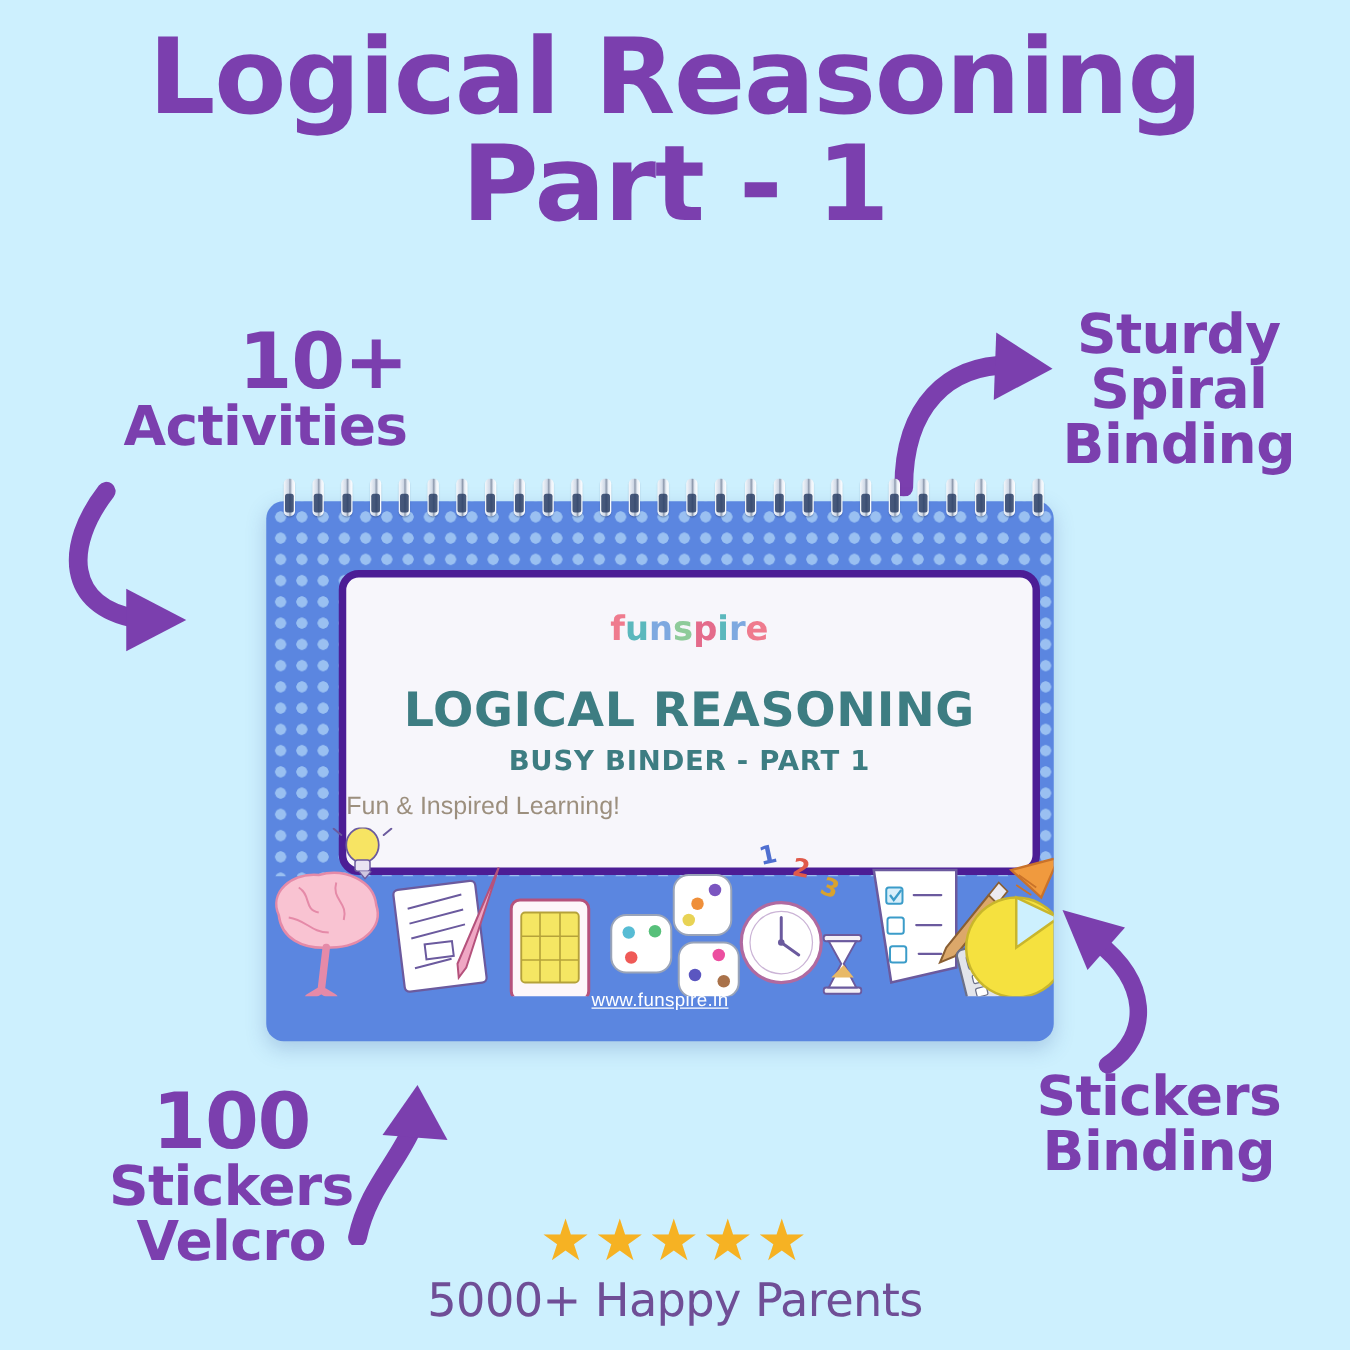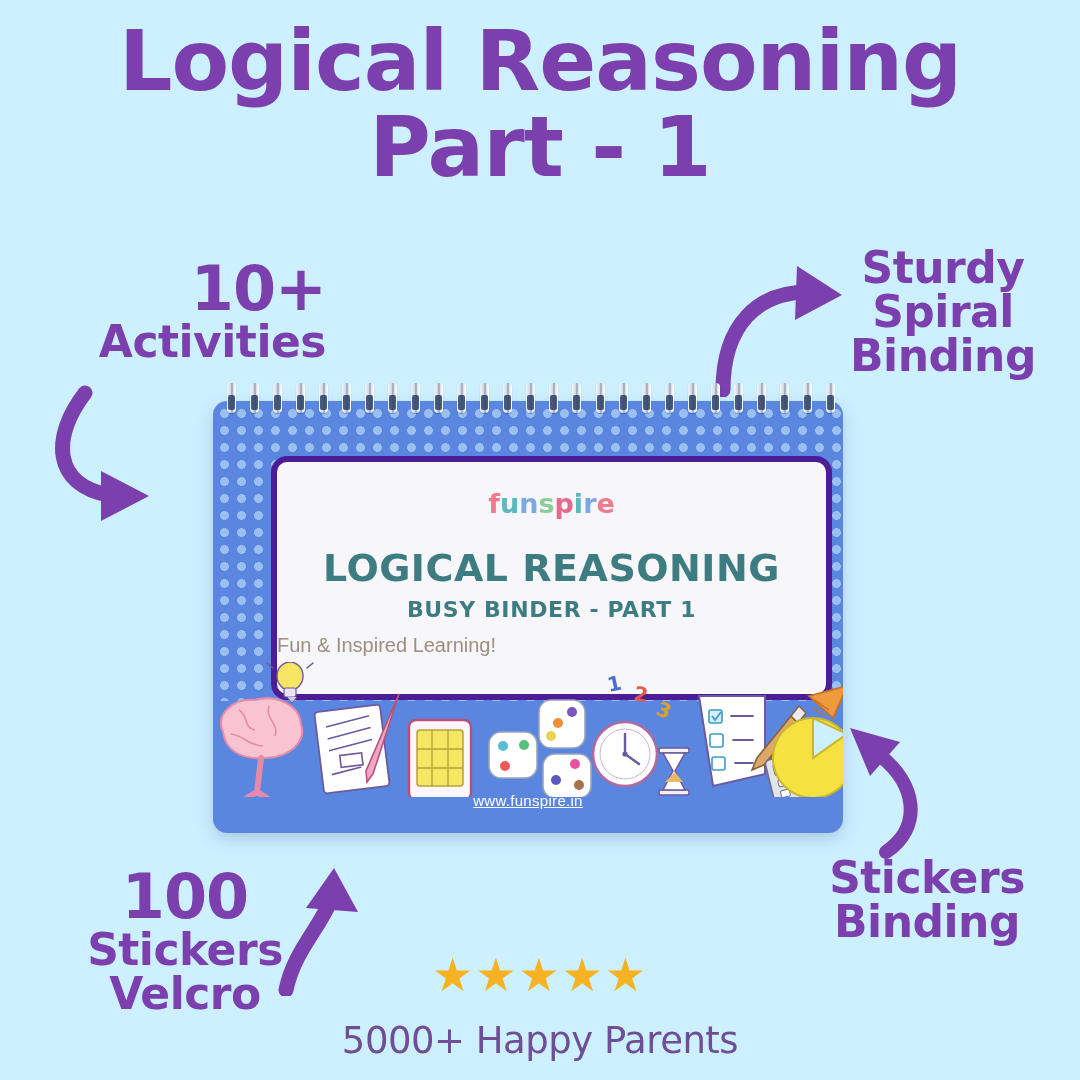--- a/index.html
+++ b/index.html
@@ -100,21 +100,21 @@
     color:#ffffff;font-size:15px;letter-spacing:.3px;z-index:5;
     font-family:"Liberation Sans", sans-serif;
     text-decoration:underline;
   }
   .illus{position:absolute;left:0;right:0;bottom:36px;height:135px;z-index:3;}
 
   
   .rating{position:absolute;left:0;right:0;bottom:18px;text-align:center;}
   .stars{font-size:46px;color:#f6b223;letter-spacing:2px;line-height:1;}
   .rating-text{
-    margin-top:21px;color:#6f4e96;font-size:37px;font-weight:500;
+    margin-top:4px;color:#6f4e96;font-size:37px;font-weight:500;
     font-family:"DejaVu Sans", sans-serif;letter-spacing:-0.5px;
   }
 </style>
 </head>
 <body>
 
 <div class="stage">
 
   <div class="headline">
     <span>Logical Reasoning</span>

